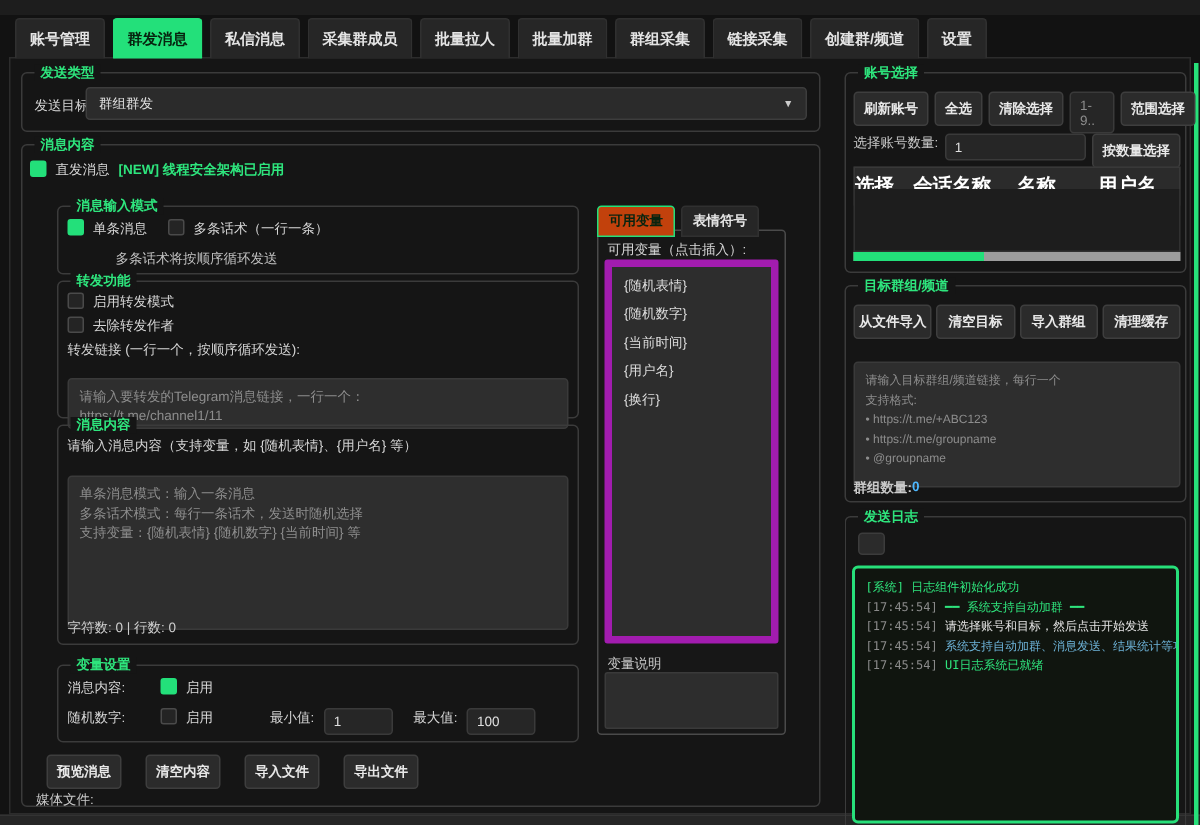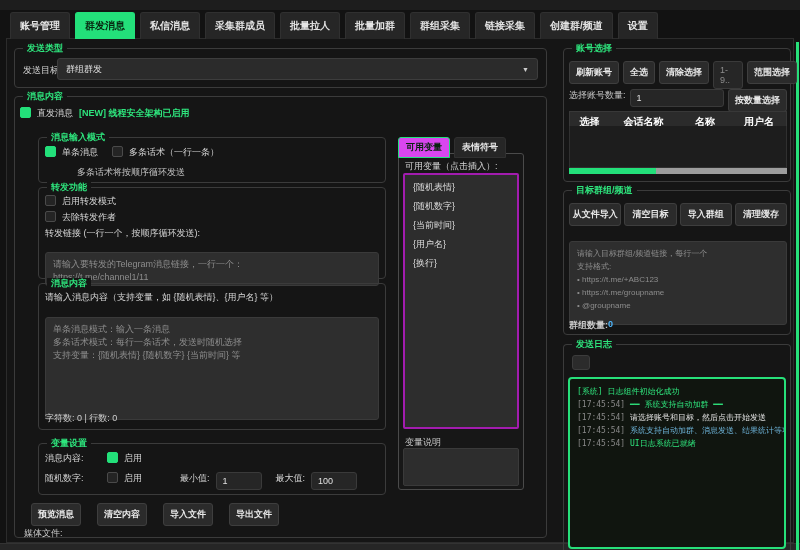--- a/index.html
+++ b/index.html
@@ -32,26 +32,26 @@
   .tarea { background:#2e2e2e; border:1px solid #3a3a3a; border-radius:3px; font-size:9px; line-height:13px; padding:5px 7px; white-space:pre-line; overflow:hidden;margin-top:12px; }
 
   .row { display:flex; align-items:flex-start; gap:6px; }
 
   
   .select { position:absolute; left:42px; right:8px; top:9px; height:22px; background:#2b2b2b; border:1px solid #3d3d3d; border-radius:3px; display:flex; align-items:center; padding:0 8px; font-size:9px; color:#e0e0e0; }
   .select .arrow { margin-left:auto; font-size:7px; color:#cccccc; }
 
   
   .vtab { font-size:9px; font-weight:bold; padding:3px 7px; background:#262626; color:#e4e4e4; border:1px solid #303030; border-radius:3px 3px 0 0; }
-  .vtab.active { background:#d946ef; color:#07240f; border-color:#23e07a; }
+  .vtab.active { background:#c2410c; color:#07240f; border-color:#23e07a; }
   .varlist-item { font-size:9px; color:#dddddd; padding:3px 0 3px 8px; }
 
   
   .thead { display:flex; background:#2b2b2b; border:1px solid #383838; }
-  .thead > div { font-size:10px; font-weight:bold; color:#fff; text-align:center; padding:3px 0; }
+  .thead > div { font-size:13px; font-weight:bold; color:#fff; text-align:left; padding:3px 0; }
   .tbody { background:#1d1d1d; border:1px solid #303030; border-top:none; }
   .progress { background:#9d9d9d; height:6px; position:relative; }
   .progress .fill { position:absolute; left:0; top:0; bottom:0; background:#23e07a; }
 
   
   .logbox { background:#10150f; border:2px solid #27e07a; border-radius:4px; font-family:"DejaVu Sans Mono",monospace; font-size:8px; line-height:13px; padding:6px 7px; overflow:hidden; }
   .logline { white-space:nowrap; }
   .lt { color:#8a8a8a; }
   .lg { color:#2fe57d; }
   .lw { color:#e4e4e4; }
@@ -159,21 +159,21 @@
   </div>
   <span class="lbl" style="position:absolute; left:9px; top:430px; color:#c9c9c9;">媒体文件:</span>
 </div>
 
 <div style="position:absolute; left:398px; top:137px; display:flex; gap:4px; z-index:3;">
   <div class="vtab active">可用变量</div>
   <div class="vtab">表情符号</div>
 </div>
 <div style="position:absolute; left:398px; top:153px; width:126px; height:337px; border:1px solid #4a4a4a; border-radius:3px; background:#171717;">
   <span class="lbl" style="position:absolute; left:6px; top:6px;">可用变量（点击插入）:</span>
-  <div style="position:absolute; left:4px; top:19px; width:116px; height:256px; background:#2d2d2d; border:2px solid #a21caf; border-radius:2px; padding-top:3px;">
+  <div style="position:absolute; left:4px; top:19px; width:116px; height:256px; background:#2d2d2d; border:5px solid #a21caf; border-radius:2px; padding-top:3px;">
     <div class="varlist-item">{随机表情}</div>
     <div class="varlist-item">{随机数字}</div>
     <div class="varlist-item">{当前时间}</div>
     <div class="varlist-item">{用户名}</div>
     <div class="varlist-item">{换行}</div>
   </div>
   <span class="lbl" style="position:absolute; left:6px; top:282px; color:#c9c9c9;">变量说明</span>
   <div style="position:absolute; left:4px; top:294px; width:116px; height:38px; background:#2d2d2d; border:1px solid #3a3a3a; border-radius:2px;"></div>
 </div>
 

